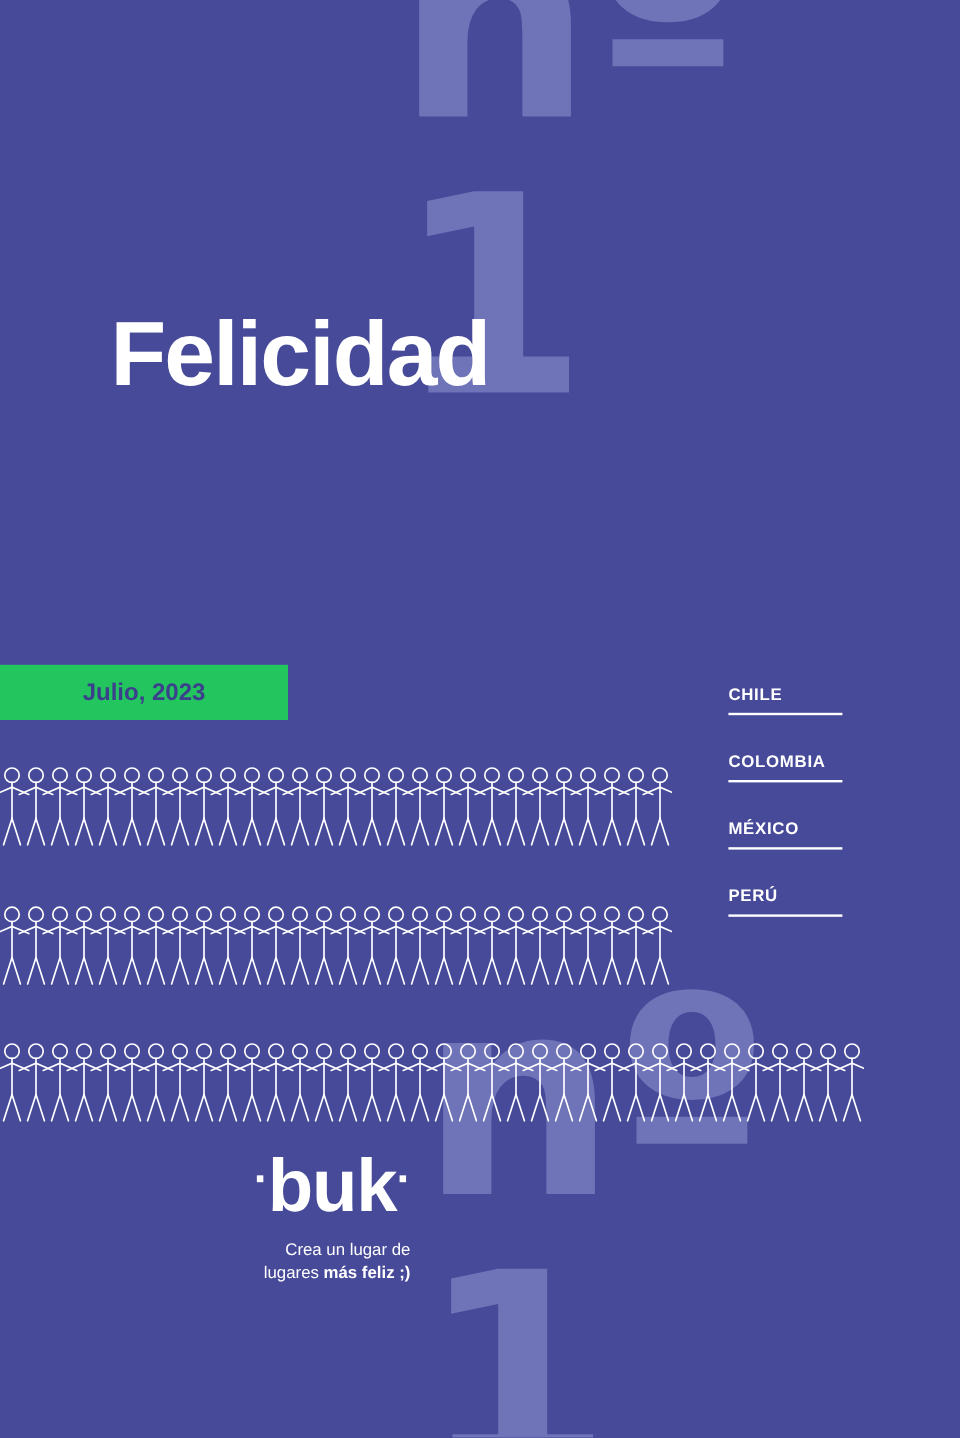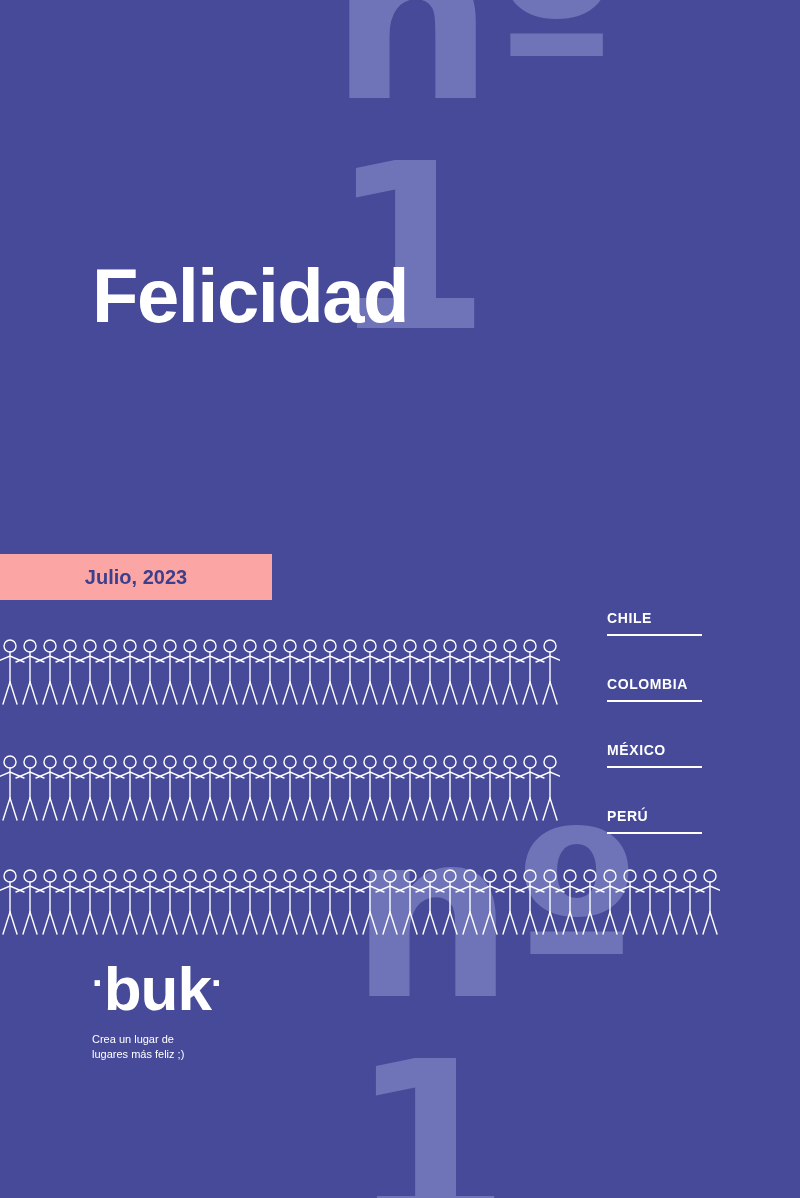--- a/index.html
+++ b/index.html
@@ -69,43 +69,42 @@
     font-weight: 400;
     margin-top: 42px;
     letter-spacing: 0.1px;
   }
 
   
   .date-badge {
     position: absolute;
     left: 0;
     top: 554px;
-    width: 272px;
+    width: 240px;
     height: 46px;
-    background: #fca5a5;
+    background: #22c55e;
     display: flex;
     align-items: center;
     justify-content: center;
   }
   .date-badge span {
     color: #3c3f8c;
     font-weight: 700;
     font-size: 20px;
   }
 
   
   .countries {
     position: absolute;
     right: 98px;
     top: 570px;
     width: 95px;
   }
   .country {
     margin-bottom: 30px;
-    margin-top: 40px;
   }
   .country-label {
     color: #ffffff;
     font-size: 14px;
     font-weight: 700;
     letter-spacing: 0.6px;
     display: block;
     padding-bottom: 8px;
   }
   .country-rule {
@@ -125,41 +124,41 @@
   .row1 { top: 636px; width: 560px; }
   .row2 { top: 752px; width: 560px; }
   .row3 { top: 866px; width: 720px; }
 
   
   .logo-block {
     position: absolute;
     left: 92px;
     top: 958px;
     width: 250px;
-    text-align: left;
+    text-align: right;
   }
   .logo-word {
     color: #ffffff;
     font-size: 62px;
     font-weight: 700;
     line-height: 1;
     letter-spacing: -1px;
   }
   .logo-dot {
     font-size: 38px;
     vertical-align: 14px;
   }
   .logo-tag {
     color: #ffffff;
-    font-size: 11px;
+    font-size: 14px;
     line-height: 1.35;
     margin-top: 12px;
     font-weight: 400;
   }
-  .logo-tag b { font-weight: 400; }
+  .logo-tag b { font-weight: 700; }
 </style>
 </head>
 <body>
 
 <div class="cover">
 
   <div class="wm wm-top">nº 1</div>
   <div class="wm wm-bottom">nº 1</div>
 
   <div class="title-block">

